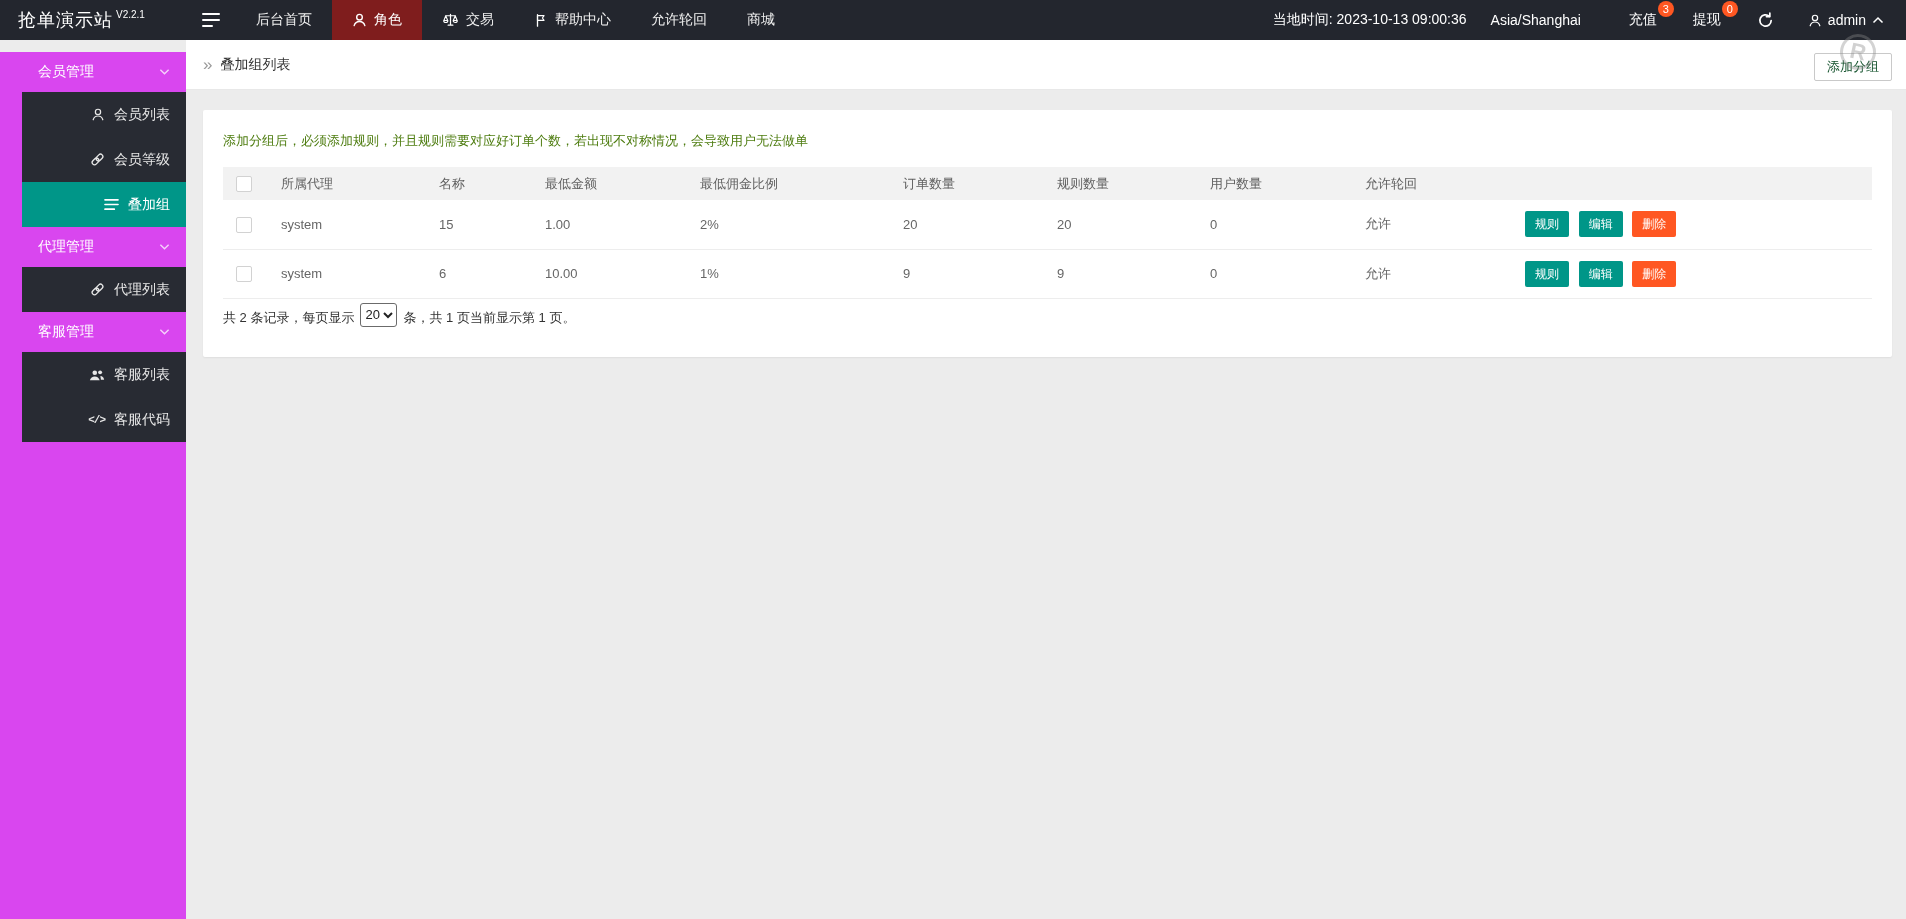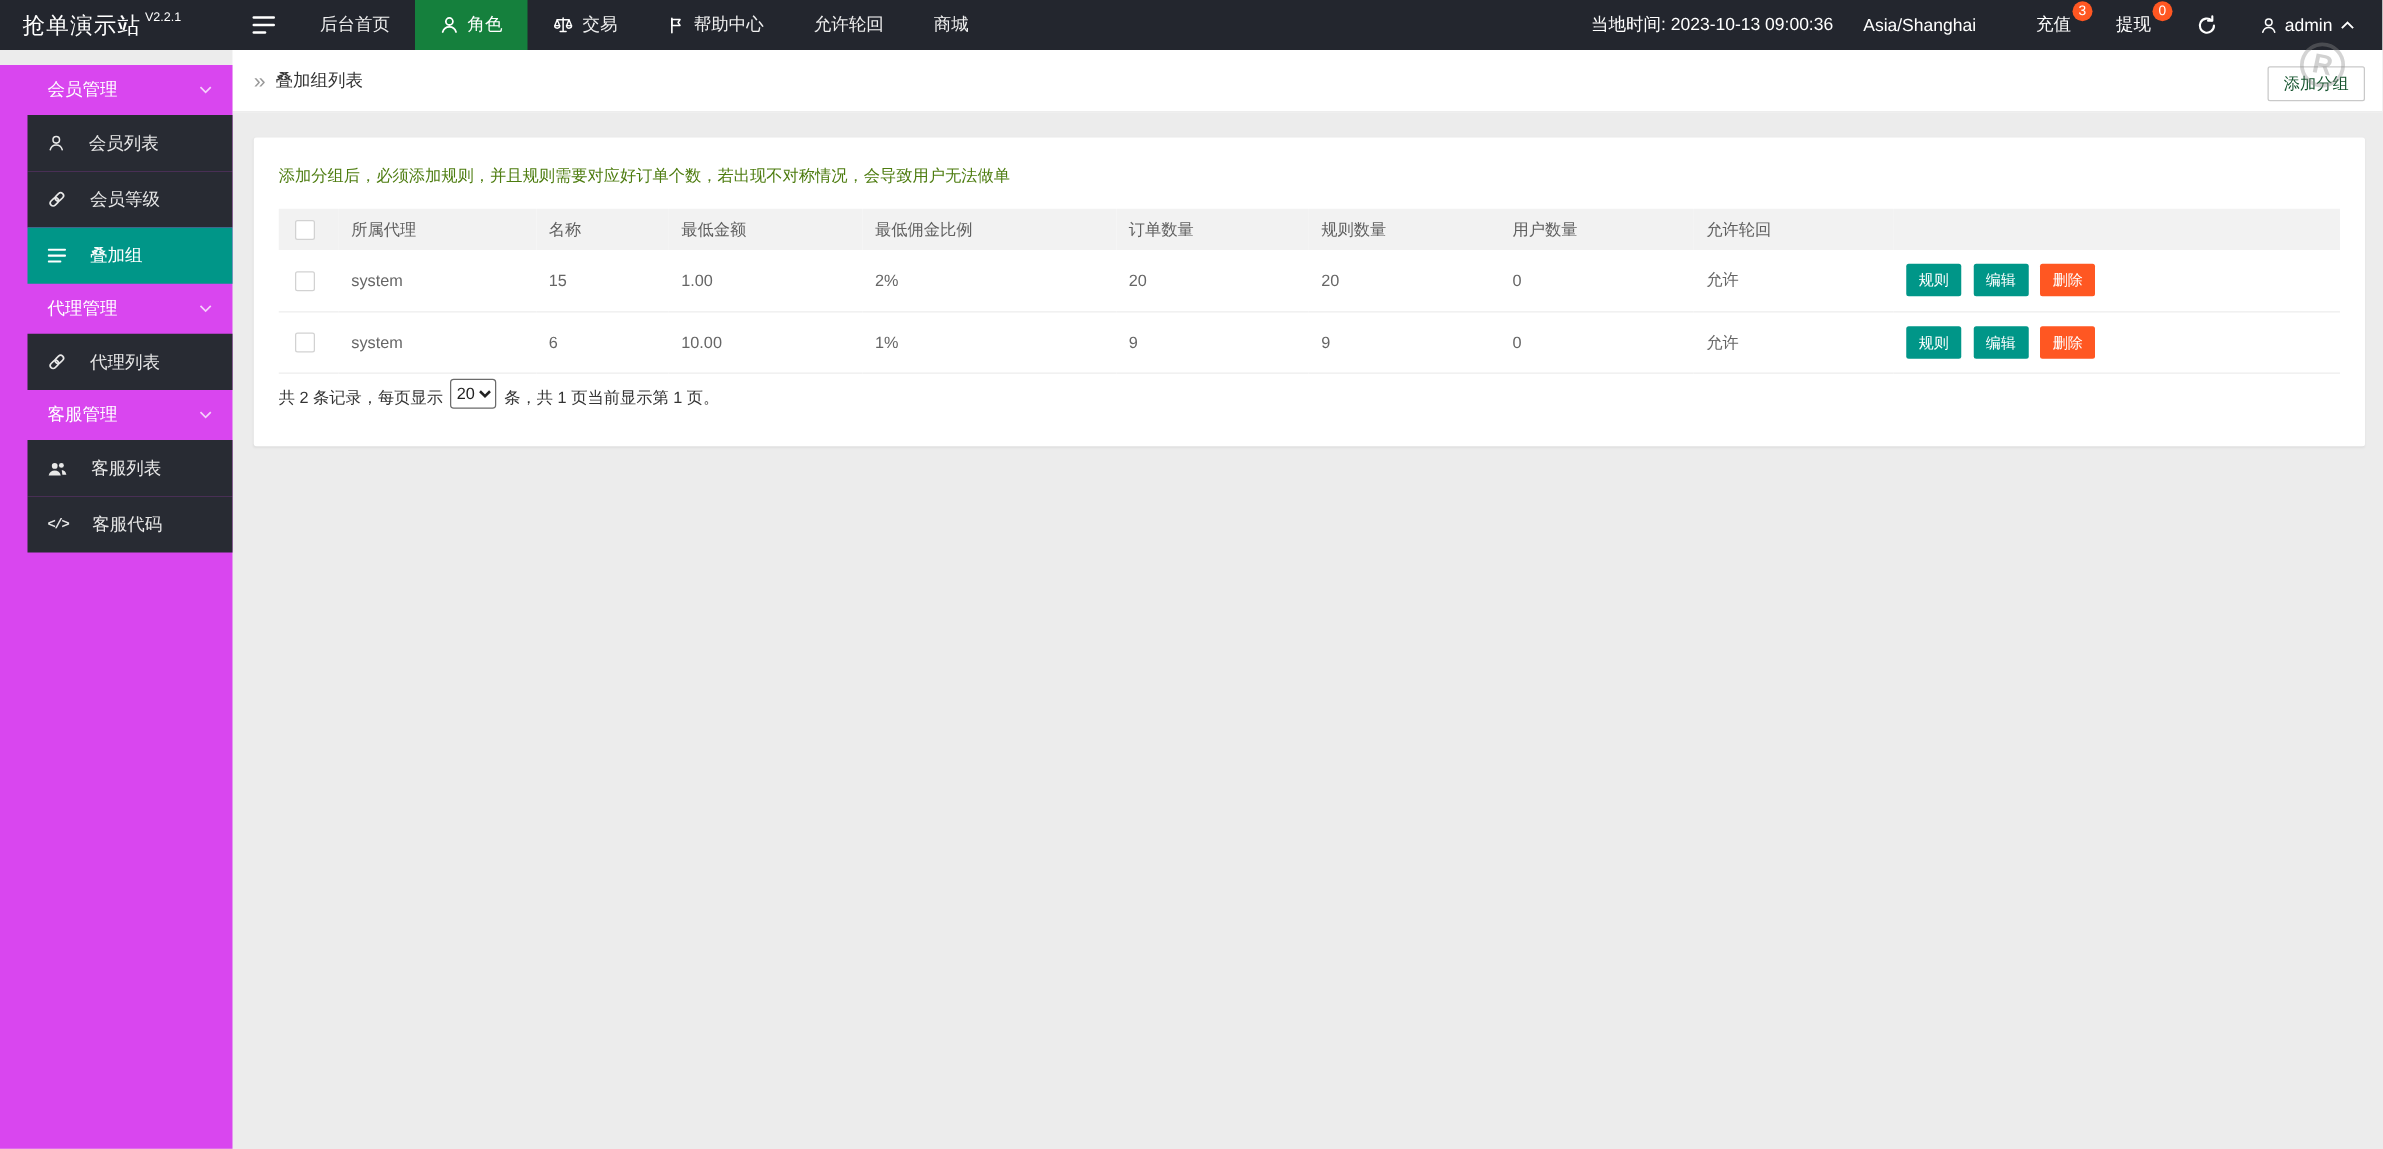--- a/index.html
+++ b/index.html
@@ -7,40 +7,40 @@
   body { font-family:"Liberation Sans","DejaVu Sans",sans-serif; background:#ececec; position:relative; }
 
   
   .header { position:absolute; top:0; left:0; width:1906px; height:40px; background:#23262E; display:flex; align-items:stretch; color:#fff; z-index:10; }
   .logo-area { width:186px; flex:0 0 186px; display:flex; align-items:center; padding-left:18px; }
   .logo-text { font-size:18px; font-weight:normal; color:#fff; letter-spacing:1px; }
   .logo-ver { font-size:10px; color:#fff; margin-left:3px; position:relative; top:-6px; }
   .top-nav { display:flex; align-items:stretch; }
   .nav-item { display:flex; align-items:center; gap:7px; padding:0 20px; font-size:14px; color:#f0f0f0; cursor:pointer; }
   .nav-item.hamburger { padding:0 16px; }
-  .nav-item.active { background:#15803d; color:#fff; }
+  .nav-item.active { background:#7f1d1d; color:#fff; }
   .header-right { margin-left:auto; display:flex; align-items:stretch; }
   .time-text { display:flex; align-items:center; font-size:14px; margin-right:24px; }
   .tz-text { display:flex; align-items:center; font-size:14px; margin-right:30px; }
   .hr-item { position:relative; display:flex; align-items:center; padding:0 18px; font-size:14px; cursor:pointer; }
   .badge { position:absolute; top:1px; right:1px; min-width:16px; height:16px; line-height:16px; text-align:center; padding:0 4px; background:#FF5722; color:#fff; font-size:11px; border-radius:8px; }
   .admin-item { display:flex; align-items:center; gap:6px; padding:0 22px 0 16px; font-size:14px; cursor:pointer; }
   .icon { display:inline-flex; align-items:center; justify-content:center; }
 
   
   .hb { width:18px; height:14px; position:relative; }
   .hb i { position:absolute; left:0; height:2px; background:#fff; border-radius:1px; }
   .hb i:nth-child(1){ top:0; width:18px; }
   .hb i:nth-child(2){ top:6px; width:18px; }
   .hb i:nth-child(3){ top:12px; width:11px; }
 
   
   .sidebar { position:absolute; top:52px; left:0; width:186px; height:879px; background:#d946ef; z-index:5;padding-left:22px; }
   .side-group { height:40px; display:flex; align-items:center; justify-content:space-between; padding:0 16px; color:#fff; font-size:14px; cursor:pointer; }
-  .side-item { height:45px; display:flex; align-items:center; gap:19px; padding:0 16px; background:#282B33; color:#e8e8e8; font-size:14px; cursor:pointer; }
+  .side-item { height:45px; display:flex; align-items:center; gap:9px; padding:0 16px; background:#282B33; color:#e8e8e8; font-size:14px; cursor:pointer;justify-content:flex-end; }
   .side-item.active { background:#009688; color:#fff; }
   .code-glyph { font-size:11px; font-weight:bold; letter-spacing:-1px; color:#e8e8e8; font-family:"Liberation Mono","DejaVu Sans Mono",monospace; }
 
   
   .main { position:absolute; left:186px; top:40px; width:1720px; height:879px; }
   .breadcrumb-bar { height:50px; background:#fff; border-bottom:1px solid #e8e8e8; display:flex; align-items:center; padding:0 17px; position:relative; }
   .crumb-caret { color:#999; font-size:17px; margin-right:8px; line-height:1; }
   .crumb-title { color:#333; font-size:14px; }
   .add-group-btn { position:absolute; right:14px; top:13px; height:28px; line-height:26px; padding:0 12px; background:#fff; border:1px solid #C9C9C9; border-radius:2px; color:#14532d; font-size:13px; cursor:pointer; font-family:inherit; }
   .watermark { position:absolute; right:30px; top:-6px; width:36px; height:36px; border:3px solid rgba(140,140,140,.38); border-radius:50%; display:flex; align-items:center; justify-content:center; font-size:22px; font-weight:bold; color:rgba(140,140,140,.40); transform:rotate(12deg); pointer-events:none; z-index:20; }

